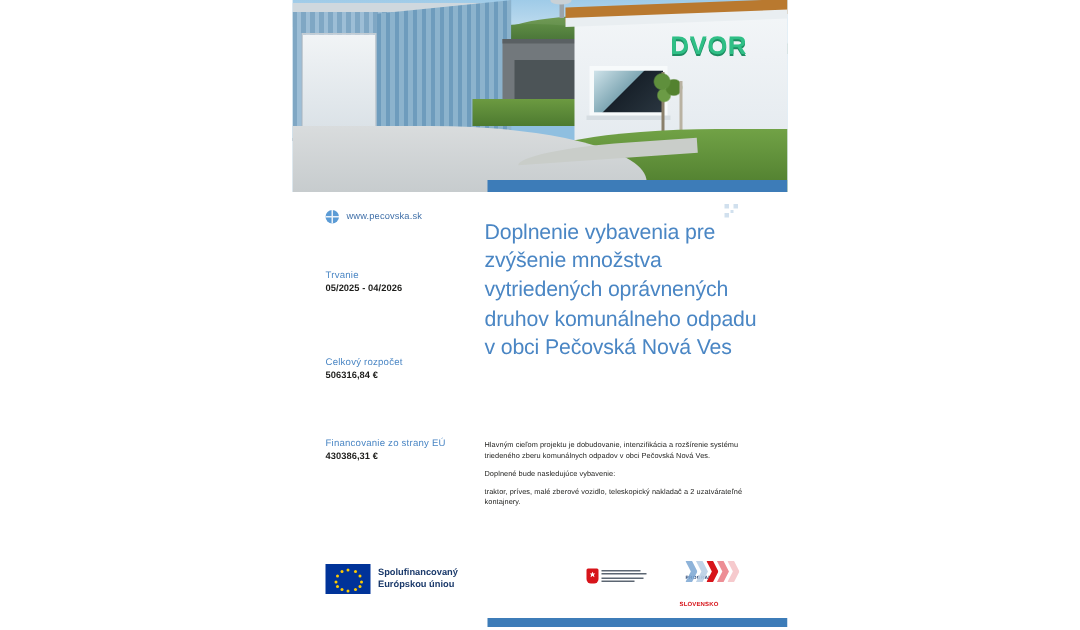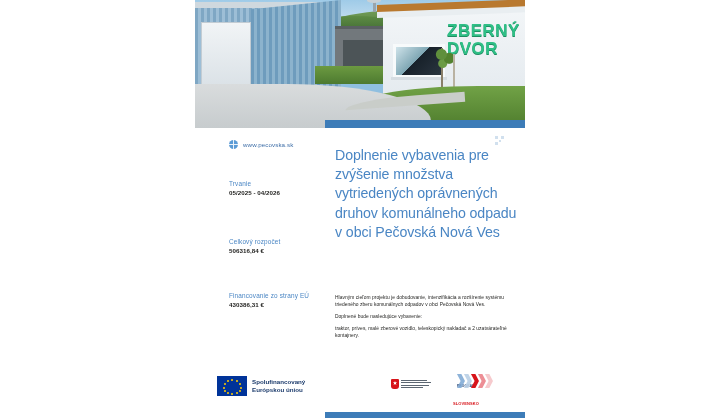--- a/index.html
+++ b/index.html
@@ -157,21 +157,21 @@
     transform: rotate(-4deg);
   }
   .photo-blue-bar {
     position: absolute; left: 130px; top: 120px; width: 200px; height: 8px;
     background: #3d7cb8;
   }
 
   
   .content {
     position: absolute;
-    left: 12px;
+    left: 0;
     top: 128px;
     width: 330px;
     height: 292px;
     background: #ffffff;
   }
 
   .url-row {
     position: absolute;
     left: 22px;
     top: 12px;
@@ -384,21 +384,20 @@
 
     <div class="white-bldg"></div>
     <div class="white-roof"></div>
     <div class="white-fascia"></div>
     <div class="lamp"></div>
     <div class="lamp-head"></div>
     <div class="window"></div>
     <div class="window-sill"></div>
 
     <div class="signboard">
-      <div>ZBERNÝ</div>
       <div>DVOR</div>
     </div>
 
     <div class="sapling-trunk"></div>
     <div class="sapling-leaves"></div>
     <div class="stake"></div>
 
     <div class="grass-right"></div>
     <div class="road"></div>
     <div class="kerb"></div>

